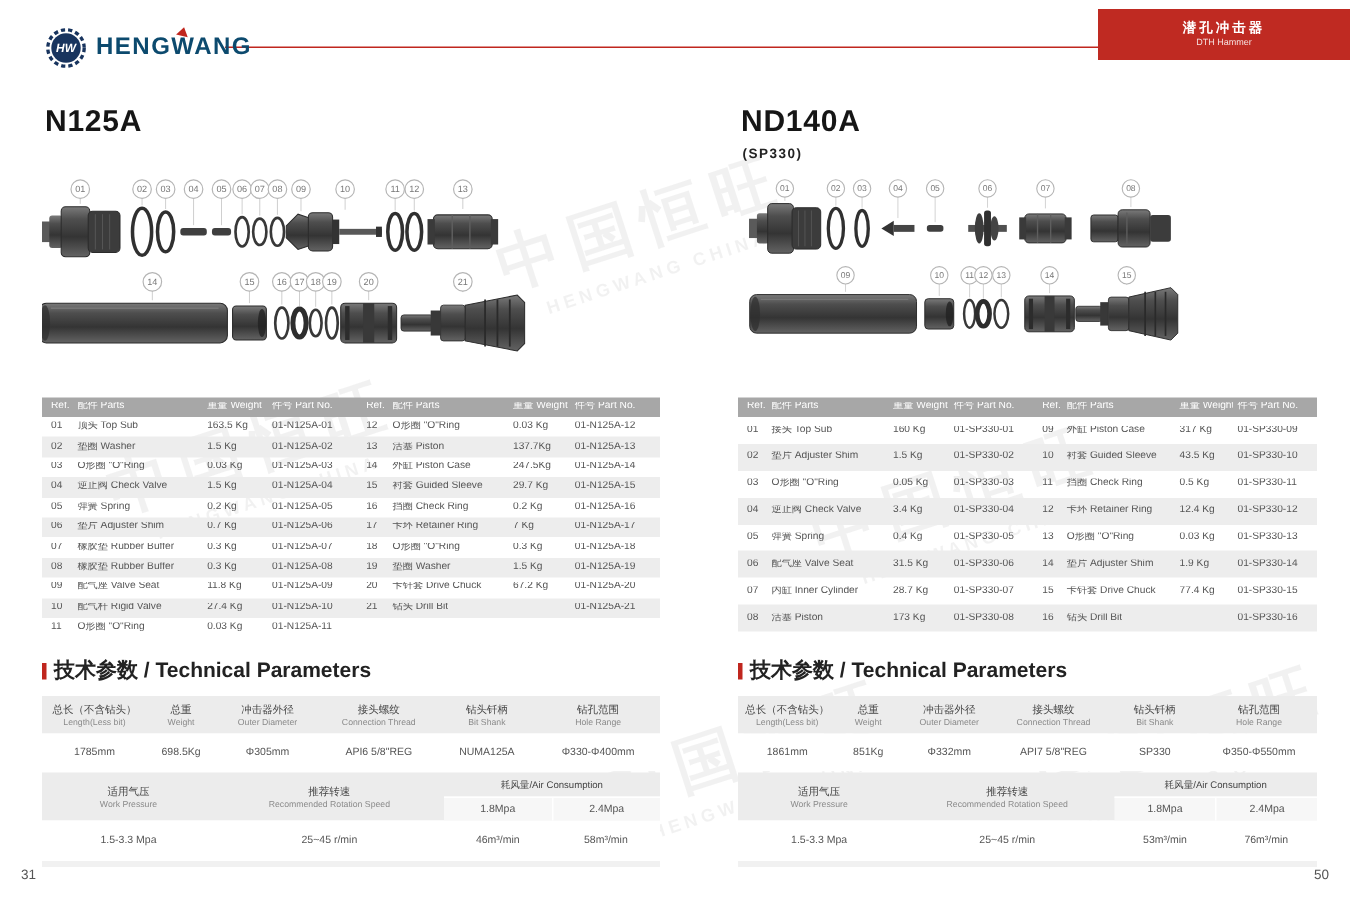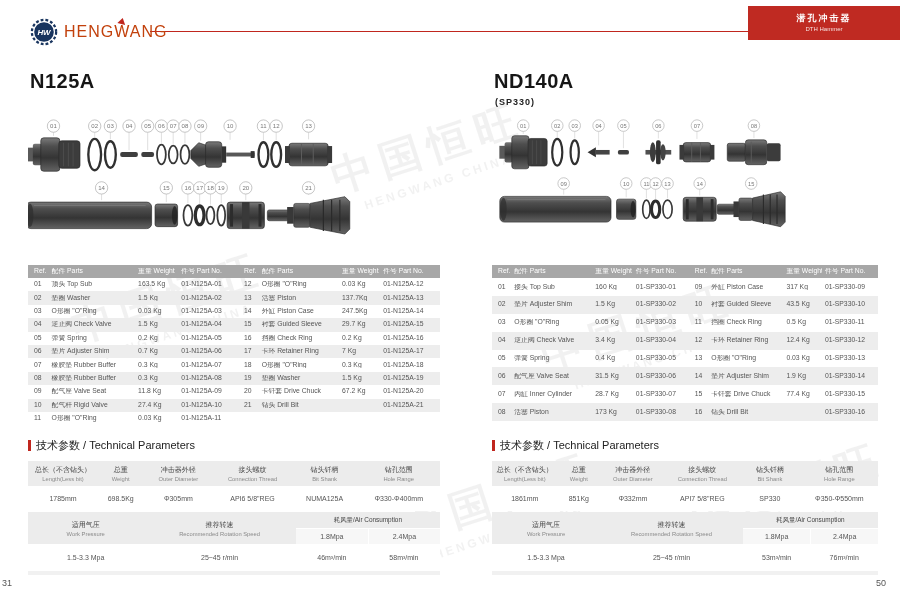--- a/index.html
+++ b/index.html
@@ -3,24 +3,24 @@
 <meta charset="utf-8">
 <style>
 *{margin:0;padding:0;box-sizing:border-box}
 html,body{width:900px;height:600px;overflow:hidden}
 body{font-family:"Liberation Sans",sans-serif;background:#fff;position:relative;color:#444}
 .wm{position:absolute;transform:rotate(-18deg);font-weight:bold;text-align:center;pointer-events:none;color:#8a8a8a;opacity:.11;z-index:0}
 .wm .z{font-size:42px;letter-spacing:8px;white-space:nowrap}
 .wm .e{font-size:12px;letter-spacing:3px;white-space:nowrap}
 .hdr-brand{position:absolute;left:30px;top:18px;display:flex;align-items:center;gap:6px;z-index:2}
 .logo{width:28px;height:28px}
-.brand-name{font-size:16px;font-weight:400;color:#c2410c;letter-spacing:1px;position:relative}
+.brand-name{font-size:16px;font-weight:700;color:#0c4a6e;letter-spacing:1px;position:relative}
 .accent-mark{position:absolute;left:27px;top:-5px;width:0;height:0;border-left:4px solid transparent;border-right:4px solid transparent;border-bottom:6px solid #c0261e;transform:rotate(14deg)}
 .rule{position:absolute;left:150px;top:31px;width:602px;height:1px;background:#c0261e;z-index:1}
-.tag{position:absolute;right:0;top:6px;width:152px;height:34px;background:#bf2a22;color:#fff;text-align:center;padding-top:6px;z-index:2}
+.tag{position:absolute;right:0;top:6px;width:168px;height:34px;background:#bf2a22;color:#fff;text-align:center;padding-top:6px;z-index:2}
 .tag .z{font-size:9px;font-weight:bold;letter-spacing:2px}
 .tag .e{font-size:6px;opacity:.85;margin-top:1px}
 .col{position:absolute;top:0;height:428px;z-index:1}
 .col.L{left:28px;width:412px}
 .col.R{left:492px;width:386px}
 .ptitle{position:absolute;top:70px;left:2px;font-size:20px;font-weight:bold;color:#161616;letter-spacing:.5px}
 .psub{position:absolute;top:97px;left:3px;font-size:9px;font-weight:bold;color:#222;letter-spacing:1px}
 .diagram{position:absolute;top:112px;left:0}
 .ptable{position:absolute;top:265px;width:100%;font-size:6.8px;line-height:1}
 .prow{display:flex;align-items:center;height:13.4px}
@@ -33,40 +33,40 @@
 .pcell:nth-child(2){width:21%}
 .pcell:nth-child(3){width:10.5%}
 .pcell:nth-child(4){width:14.5%}
 .pcell:nth-child(5){width:5%;padding-left:6px}
 .pcell:nth-child(6){width:19.5%}
 .pcell:nth-child(7){width:10%}
 .pcell:nth-child(8){width:14.5%}
 .tech{position:absolute;top:438px;width:100%}
 .tech-title{display:flex;align-items:center;gap:5px;margin-bottom:8px}
 .tbar{width:3px;height:11px;background:#c0261e}
-.ttext{font-size:11px;font-weight:normal;color:#222}
+.ttext{font-size:14px;font-weight:bold;color:#222}
 .tgrid{display:grid;text-align:center;align-items:center}
 .thead,.tvals{grid-template-columns:17% 11% 17% 19% 16% 20%}
 .thead{background:#ececec;padding:4px 0}
 .tcol .zh{font-size:7px;color:#444}
 .tcol .en{font-size:5.8px;color:#8a8a8a;margin-top:1px}
 .tvals{padding:9px 0;background:#fff}
 .tval{font-size:7px;color:#555}
 .trow2{display:flex;background:#ececec;margin-top:1px}
 .t2c{display:flex;flex-direction:column;justify-content:center}
 .w1{width:28%}.w2{width:37%}.w3{width:35%}
 .t2c .zh{font-size:7px;color:#444;text-align:center}
 .t2c .en{font-size:5.8px;color:#8a8a8a;text-align:center;margin-top:1px}
 .airlabel{font-size:6.4px;color:#444;padding:3.5px 0;text-align:center}
 .airsub{display:flex;border-top:1px solid #fff;background:#f7f7f7}
 .airp{width:50%;text-align:center;font-size:7px;color:#555;padding:4px 0}
 .airp+.airp{border-left:1px solid #fff}
 .tvals2{grid-template-columns:28% 37% 17.5% 17.5%;padding:10px 0;background:#fff;border-bottom:4px solid #f1f1f1}
 .pageno{position:absolute;bottom:12px;font-size:9px;color:#555;z-index:2}
-.pageno.pl{left:2px}
+.pageno.pl{left:14px}
 .pageno.pr{right:14px}
 </style>
 </head>
 <body>
 
 <div class="wm" style="left:70px;top:270px">
     <div class="z">中国恒旺</div>
     <div class="e">HENGWANG CHINA</div>
   </div>
 <div class="wm" style="left:330px;top:120px">

